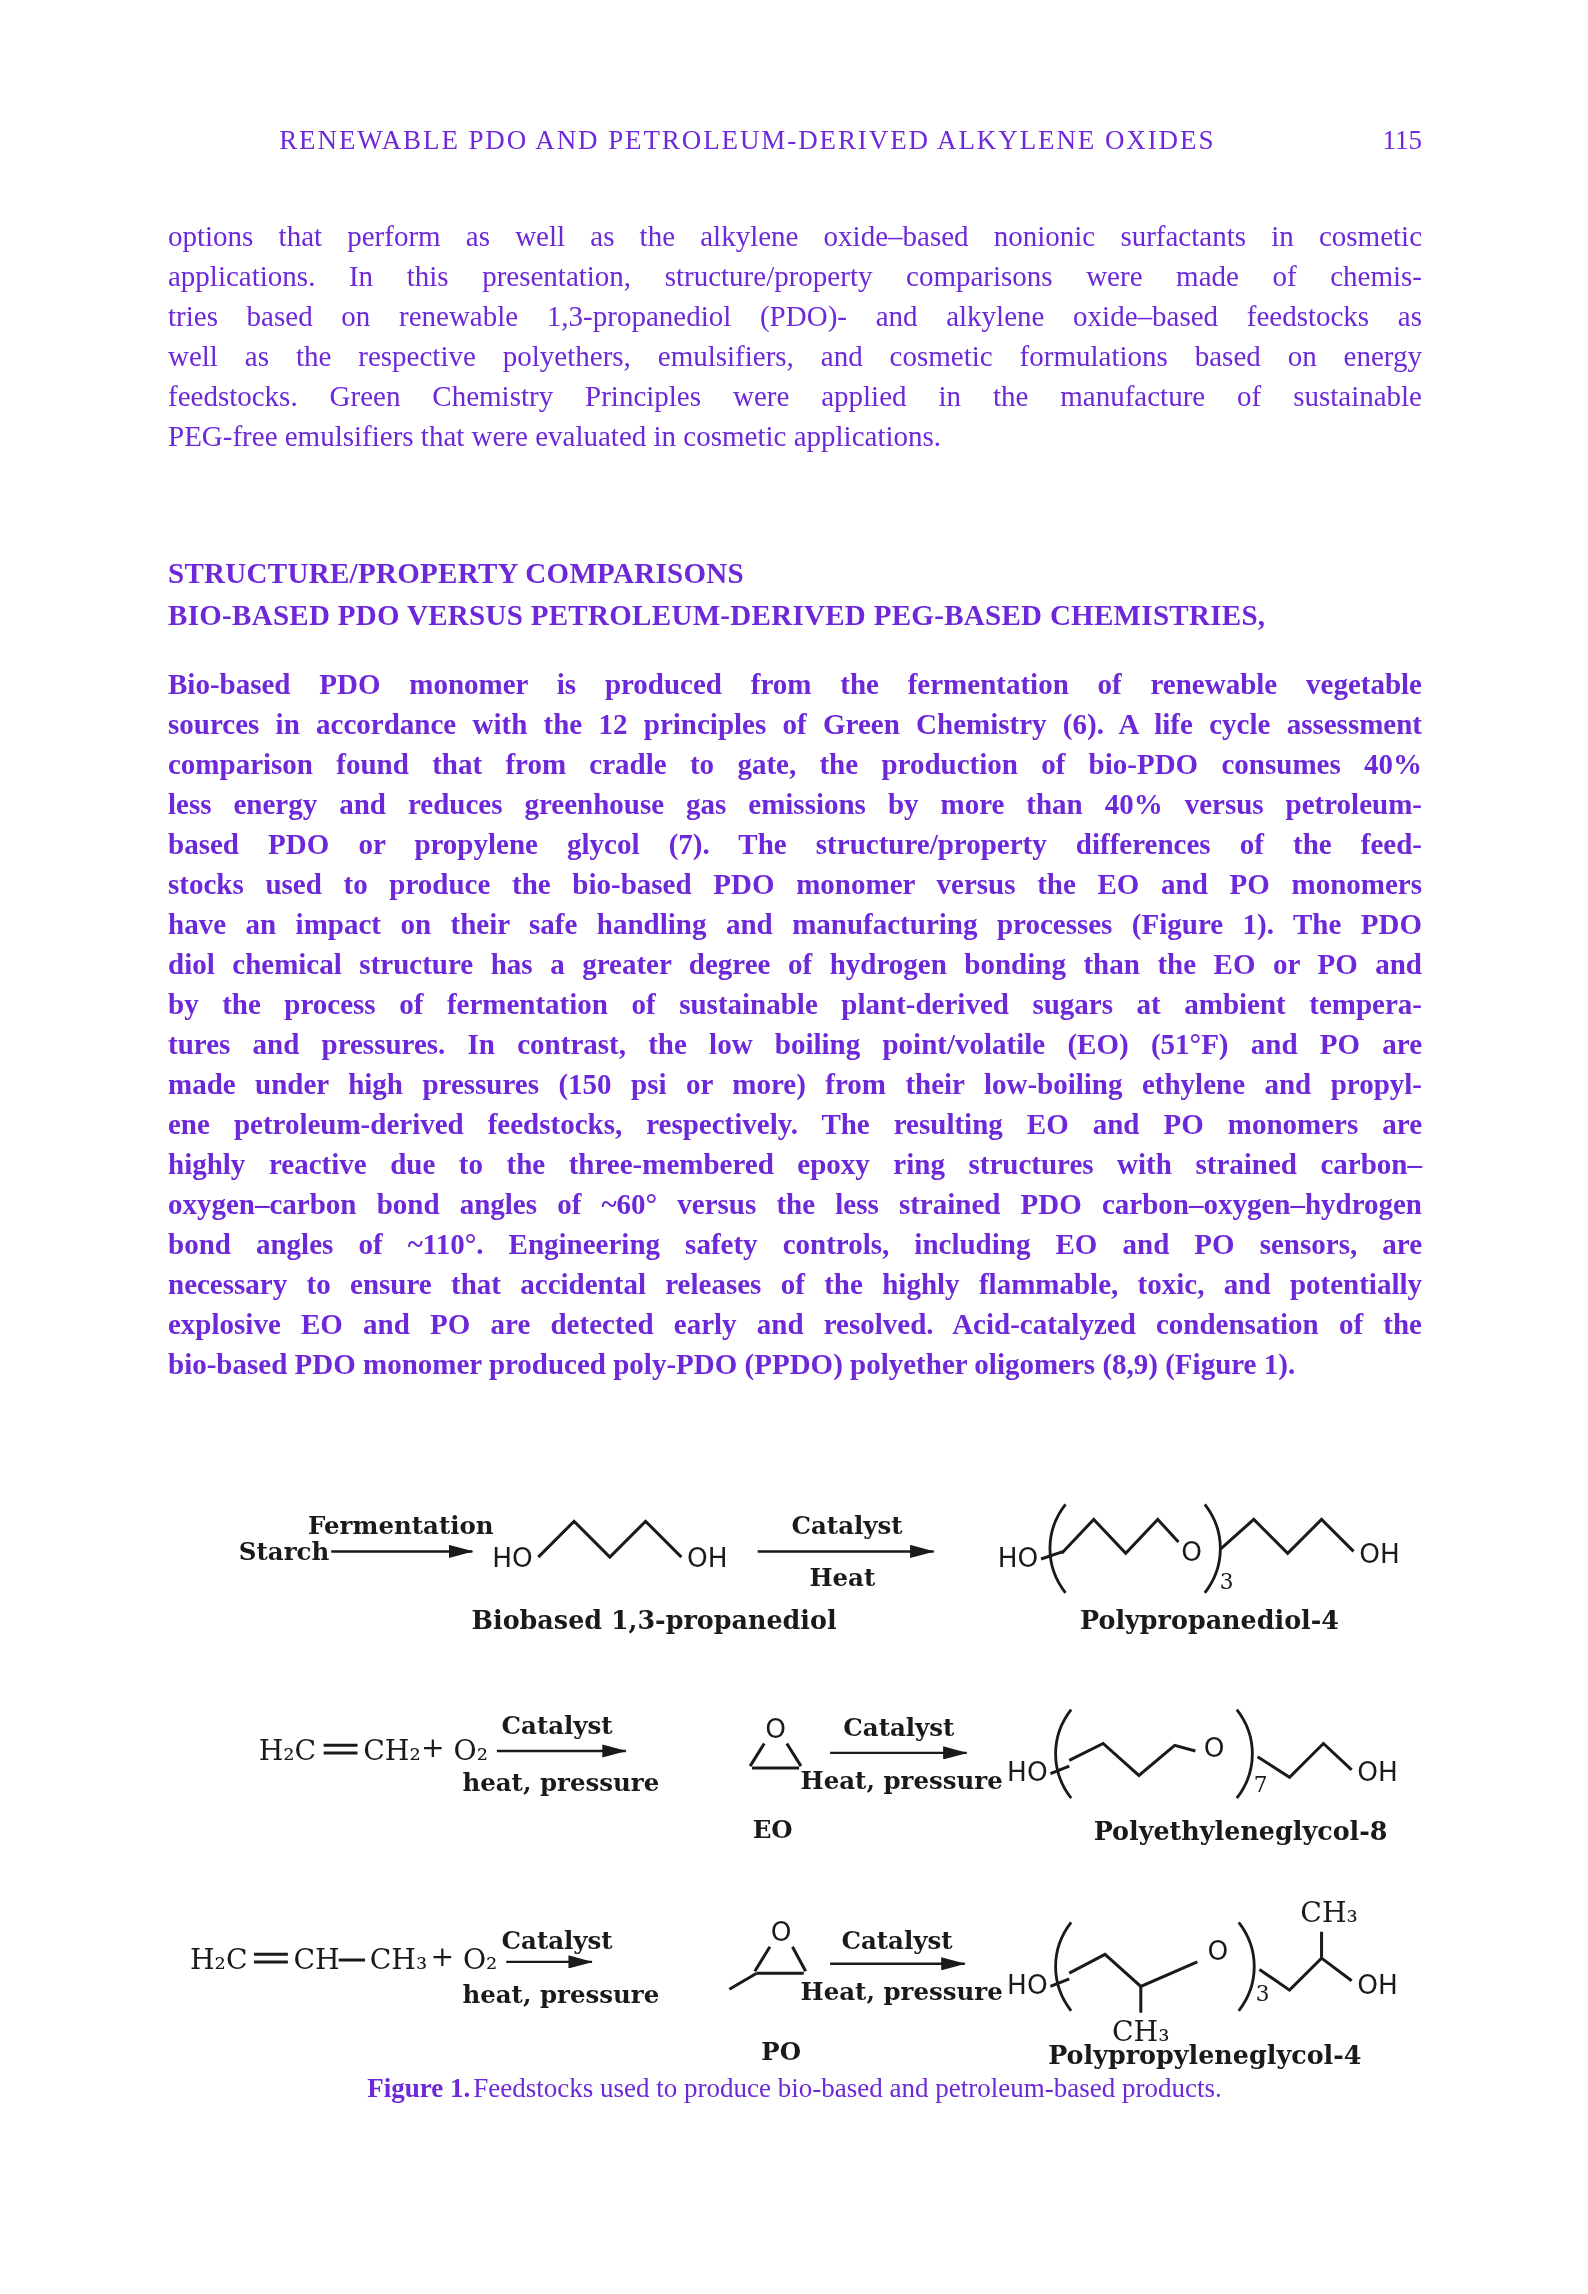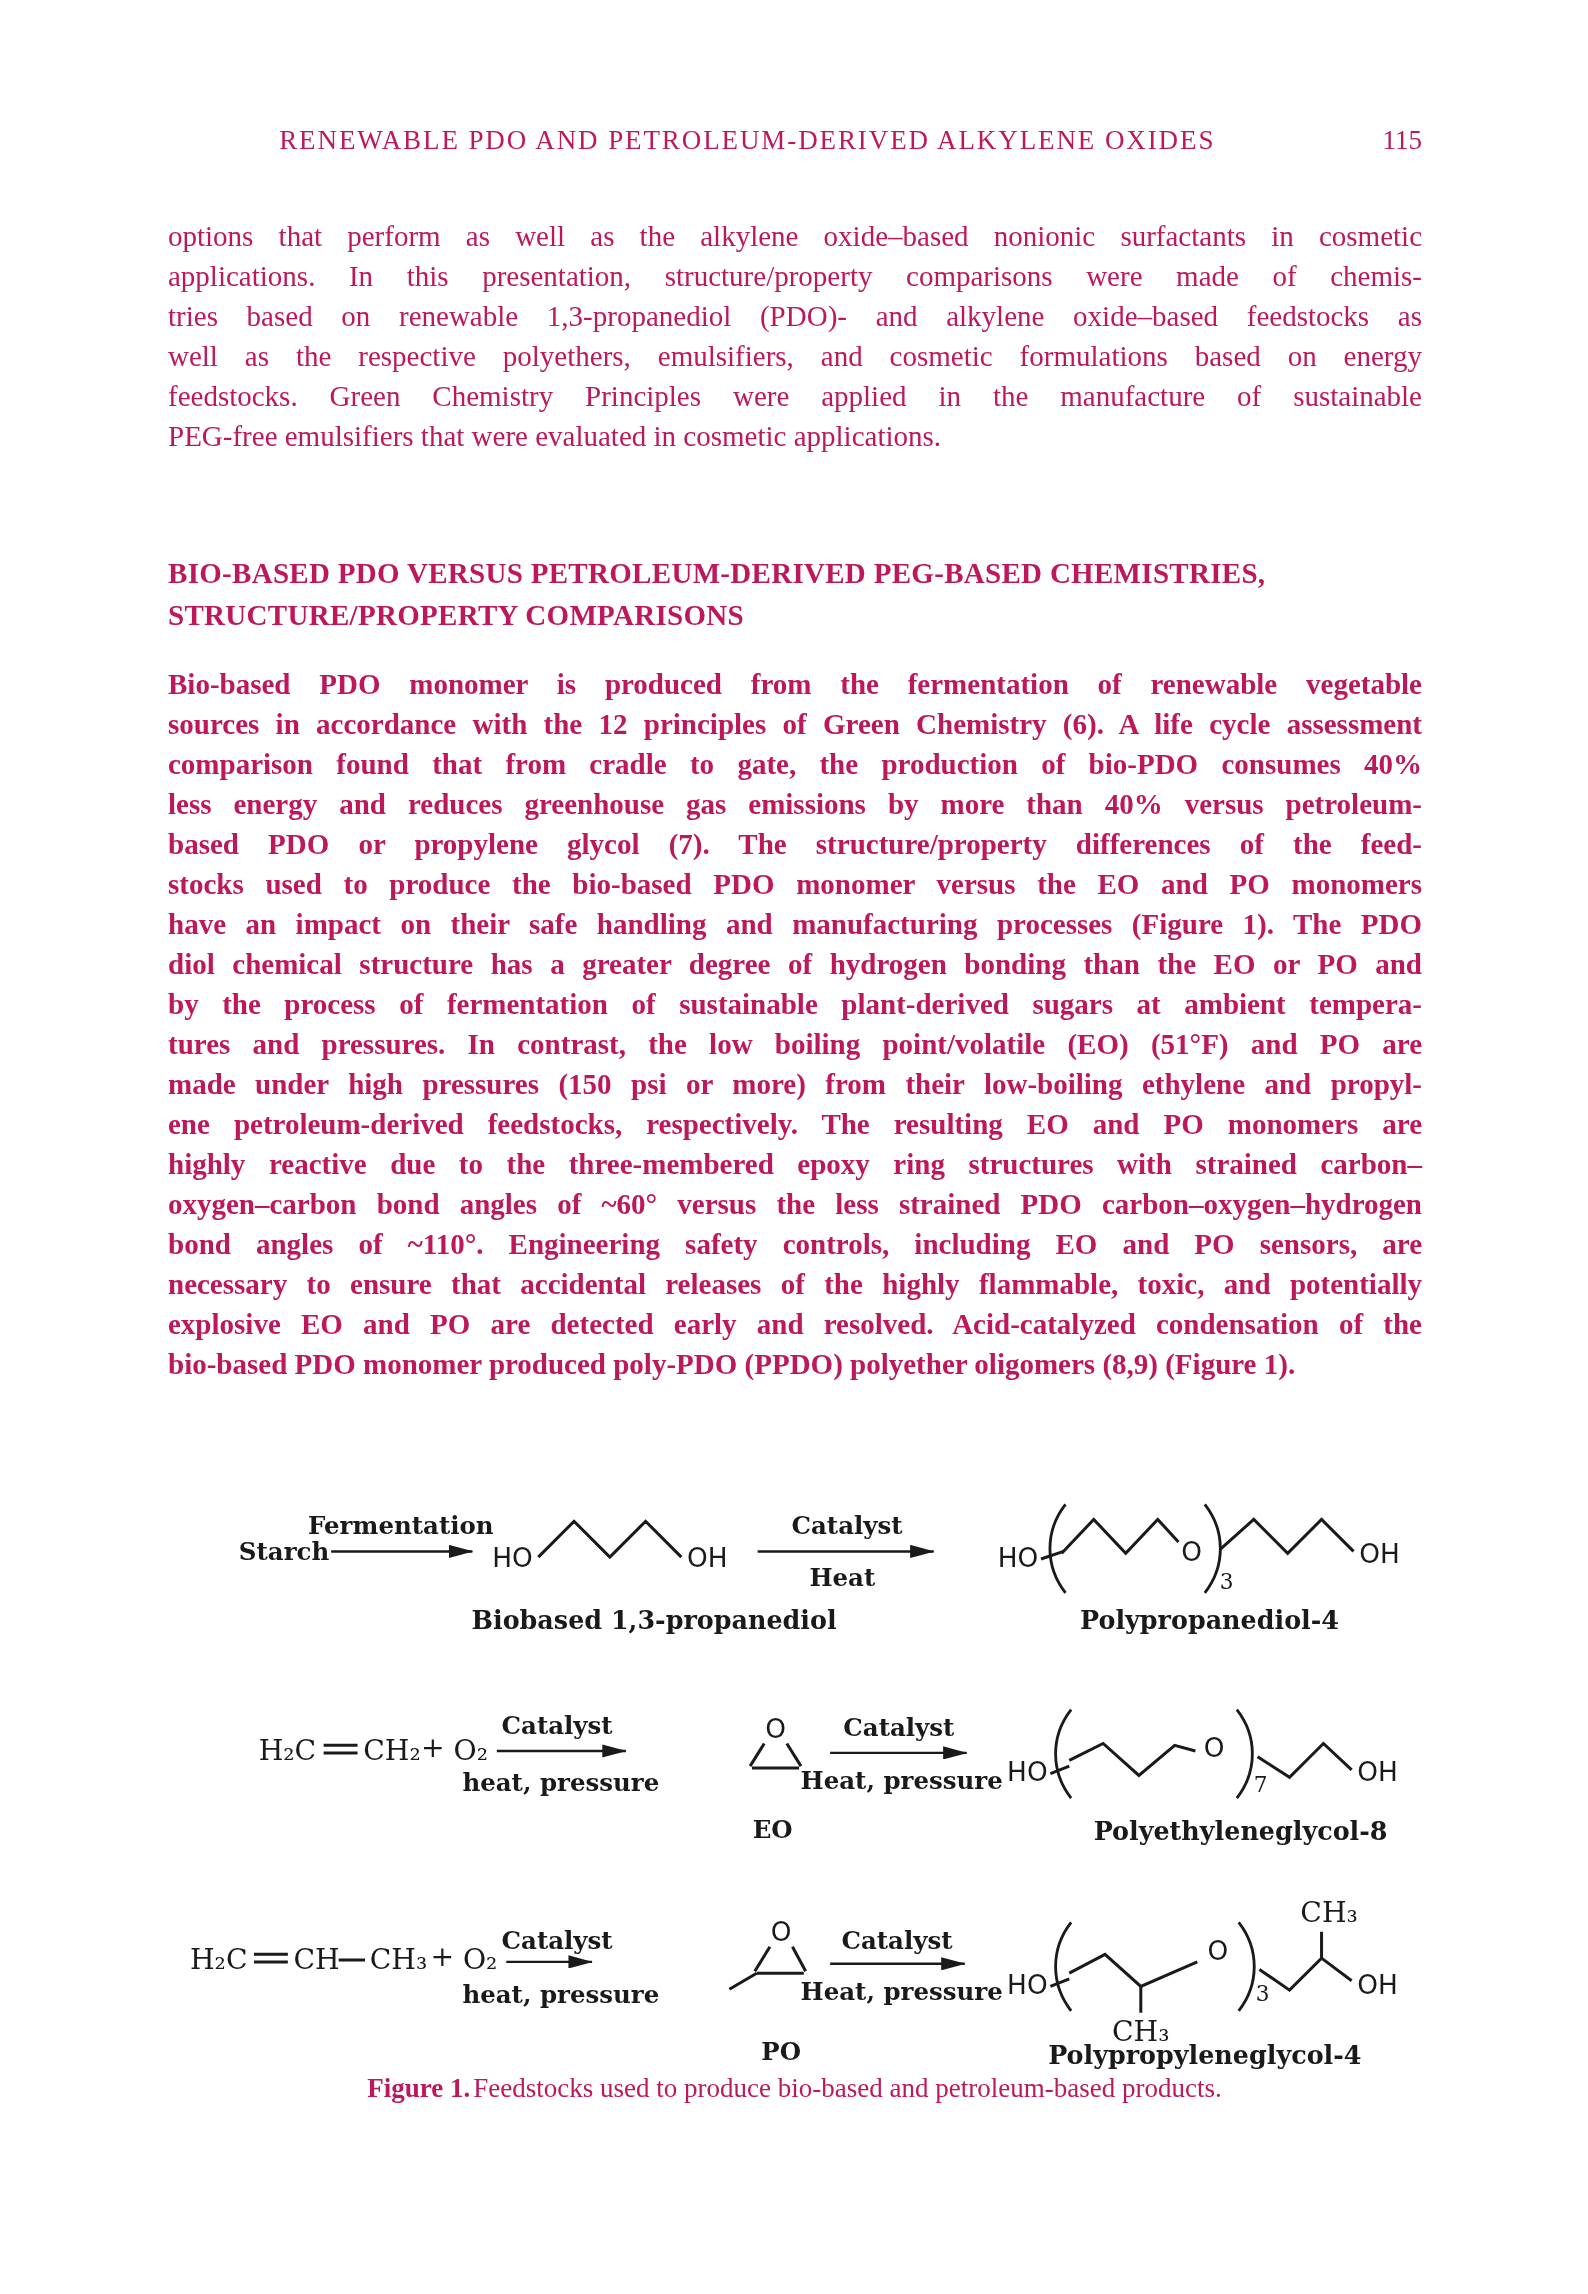--- a/index.html
+++ b/index.html
@@ -1,18 +1,18 @@
 <!DOCTYPE html>
 <html style="font-size:15px"><head>
 <meta charset="utf-8">
 <style>
   html,body{margin:0;padding:0;background:#ffffff;}
   .page{
     position:relative;width:1513px;height:2295px;background:#ffffff;
-    font-family:"Liberation Serif","DejaVu Serif",serif;color:#be185d;overflow:hidden;
+    font-family:"Liberation Serif","DejaVu Serif",serif;color:#6d28d9;overflow:hidden;
   }
   .running-head{
     position:absolute;left:168px;top:125px;width:1254px;display:flex;align-items:baseline;
     font-size:27px;
   }
   .rh-title{flex:1;text-align:center;letter-spacing:1.9px;padding-right:56px;white-space:nowrap;}
   .rh-page{font-size:27px;}
   .para{position:absolute;left:168px;width:1254px;font-size:29px;line-height:40px;}
   .para .line{text-align:justify;text-align-last:justify;}
   .para .line:last-child{text-align-last:left;}
@@ -51,22 +51,22 @@
   <div class="para" id="intro-paragraph">
       <div class="line">options that perform as well as the alkylene oxide–based nonionic surfactants in cosmetic</div>
       <div class="line">applications. In this presentation, structure/property comparisons were made of chemis-</div>
       <div class="line">tries based on renewable 1,3-propanediol (PDO)- and alkylene oxide–based feedstocks as</div>
       <div class="line">well as the respective polyethers, emulsifiers, and cosmetic formulations based on energy</div>
       <div class="line">feedstocks. Green Chemistry Principles were applied in the manufacture of sustainable</div>
       <div class="line">PEG-free emulsifiers that were evaluated in cosmetic applications.</div>
     </div>
 
   <div class="section-heading">
+      <div class="line">STRUCTURE/PROPERTY COMPARISONS</div>
       <div class="line">BIO-BASED PDO VERSUS PETROLEUM-DERIVED PEG-BASED CHEMISTRIES,</div>
-      <div class="line">STRUCTURE/PROPERTY COMPARISONS</div>
     </div>
 
   <div class="para" id="body-paragraph">
       <div class="line">Bio-based PDO monomer is produced from the fermentation of renewable vegetable</div>
       <div class="line">sources in accordance with the 12 principles of Green Chemistry (6). A life cycle assessment</div>
       <div class="line">comparison found that from cradle to gate, the production of bio-PDO consumes 40%</div>
       <div class="line">less energy and reduces greenhouse gas emissions by more than 40% versus petroleum-</div>
       <div class="line">based PDO or propylene glycol (7). The structure/property differences of the feed-</div>
       <div class="line">stocks used to produce the bio-based PDO monomer versus the EO and PO monomers</div>
       <div class="line">have an impact on their safe handling and manufacturing processes (Figure 1). The PDO</div>

